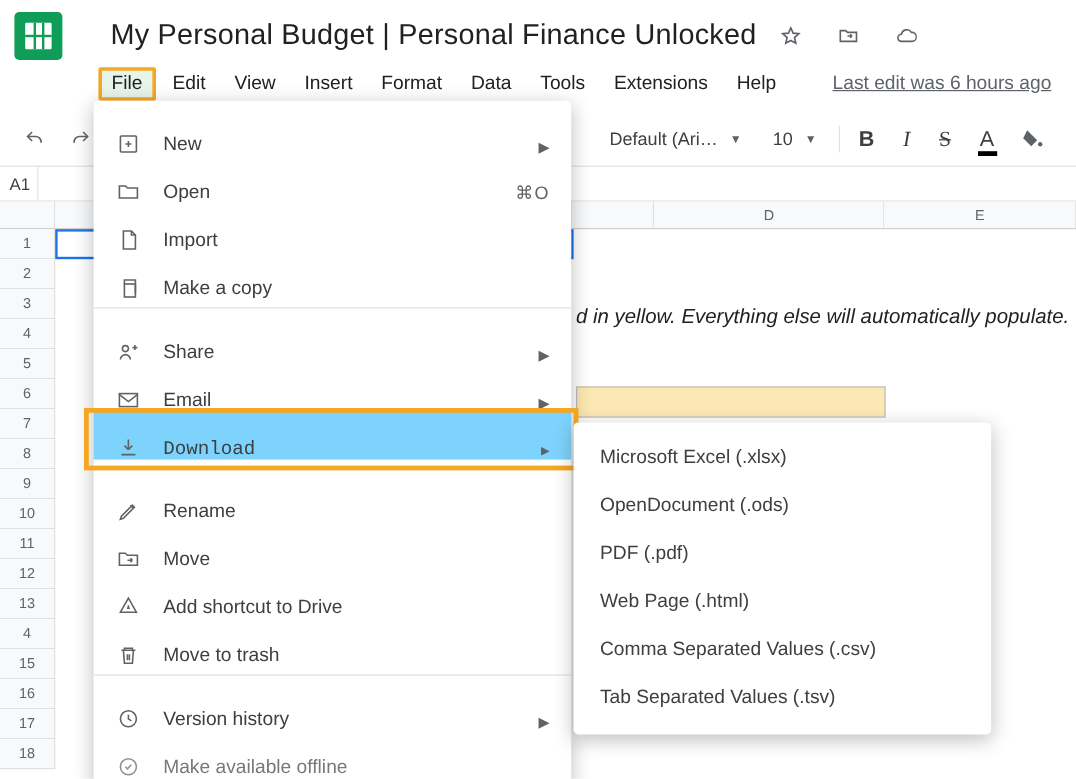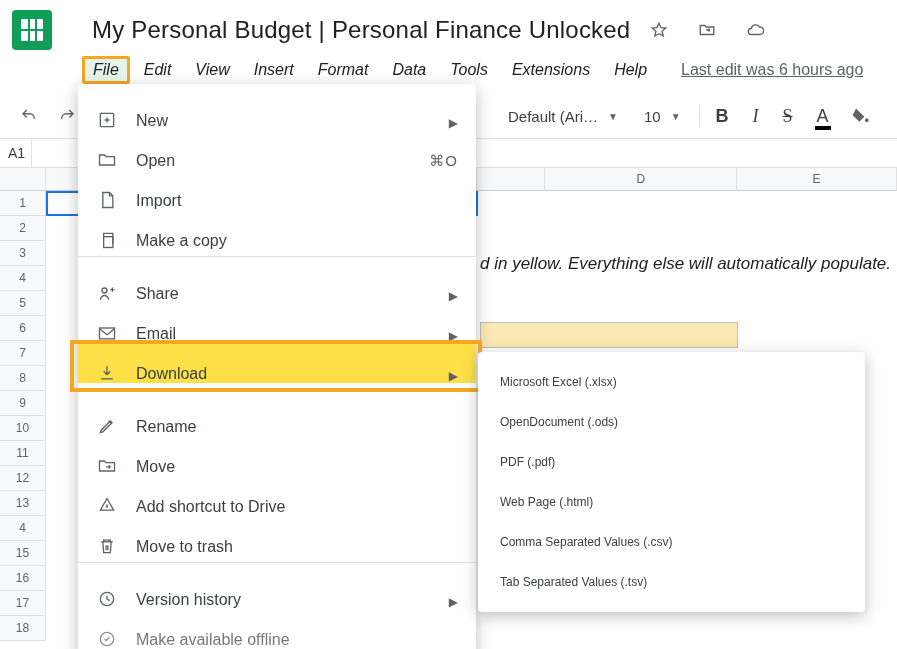--- a/index.html
+++ b/index.html
@@ -13,23 +13,23 @@
   .app-logo .grid::before, .app-logo .grid::after { content:""; position:absolute; background:#0f9d58; }
   .app-logo .grid::before { left:0; right:0; top:50%; height:2px; transform:translateY(-1px); }
   .app-logo .grid::after  { top:0; bottom:0; left:33%; width:2px; box-shadow: 7px 0 0 #0f9d58; }
 
   .doc-title { font-size: 24px; font-weight: 400; letter-spacing: .2px; padding-left: 26px; }
   .title-icons { display:flex; gap:18px; align-items:center; color:#5f6368; }
   .title-icons svg { width:20px; height:20px; stroke:#5f6368; stroke-width:1.6; fill:none; }
 
   
   .menubar { display:flex; align-items:center; gap:4px; padding: 6px 10px 0 82px; font-size:16px; color:#202124; }
-  .menu-item { padding:4px 10px; border-radius:4px; cursor:default;font-style:italic; }
+  .menu-item { padding:4px 10px; border-radius:4px; cursor:default; }
   .menu-item.active { background:#e6f4ea; border:3px solid #f5a623; border-radius:2px; padding:2px 8px; }
-  .last-edit { margin-left:20px; color:#5f6368; text-decoration:underline; font-size:16px; }
+  .last-edit { margin-left:33px; color:#5f6368; text-decoration:underline; font-size:16px; }
 
   
   .toolbar { display:flex; align-items:center; gap:8px; padding: 18px 14px 8px 14px; font-size:14px; color:#3c4043; }
   .tbtn { padding:4px 6px; display:flex; align-items:center; justify-content:center; }
   .tbtn svg { width:18px; height:18px; stroke:#5f6368; stroke-width:1.8; fill:none; }
   .font-box { display:flex; align-items:center; gap:6px; border-radius:2px; padding:2px 8px; font-size:15px; }
   .font-box .caret { margin-left:4px; }
   .caret { font-size:10px; color:#5f6368; }
   .size-box { padding:2px 10px; font-size:15px; display:flex; align-items:center; gap:10px; }
   .fmt { font-size:18px; padding:0 8px; font-family:Georgia, serif; }
@@ -62,28 +62,28 @@
     background:#fff; border-radius:4px; box-shadow:0 4px 16px rgba(0,0,0,.25);
     padding:6px 0 8px 0; font-size:16px; color:#3c4043;
   }
   .drow { display:flex; align-items:flex-end; height:40px; padding:0 18px; gap:18px; position:relative; }
   .drow .icn { width:22px; display:flex; justify-content:center; }
   .drow .icn svg { width:20px; height:20px; stroke:#5f6368; stroke-width:1.6; fill:none; }
   .drow .lbl { flex:1; }
   .drow .shortcut { color:#5f6368; font-size:15px; letter-spacing:1px; }
   .drow .arrow { color:#5f6368; font-size:12px; }
   .dsep { height:1px; background:#e0e0e0; margin:6px 0; }
-  .drow.hover { background:#fde047; }
+  .drow.hover { background:#7dd3fc;font-family:Liberation Mono, monospace; }
   .dl-highlight { position:absolute; left:70px; top:340px; width:412px; height:52px; border:4px solid #f5a623; pointer-events:none; }
 
   
   .submenu {
-    position:absolute; left:478px; top:352px; width:387px;
+    position:absolute; left:478px; top:352px; width:348px;
     background:#fff; border-radius:4px; box-shadow:0 4px 16px rgba(0,0,0,.25);
-    padding:10px 0; font-size:12px; color:#3c4043;
+    padding:10px 0; font-size:16px; color:#3c4043;
   }
   .srow { height:40px; display:flex; align-items:center; padding:0 22px; }
 </style>
 </head>
 <body>
 
 <div class="titlebar">
   <div class="app-logo">
       <div class="grid"></div>
     </div>

